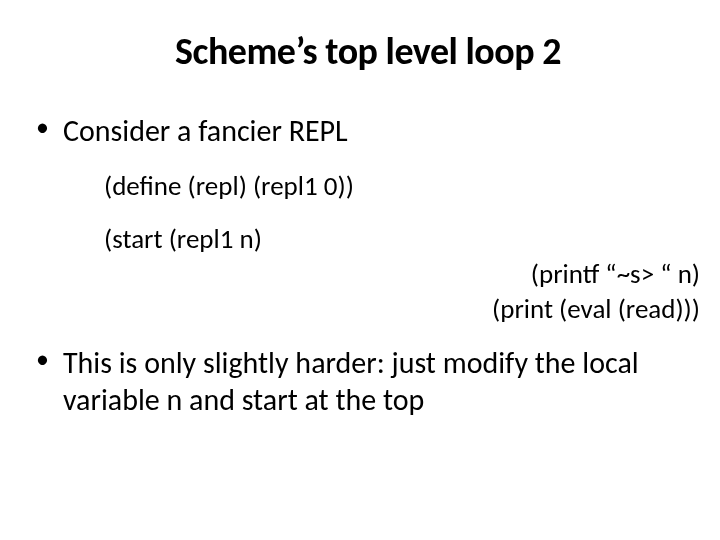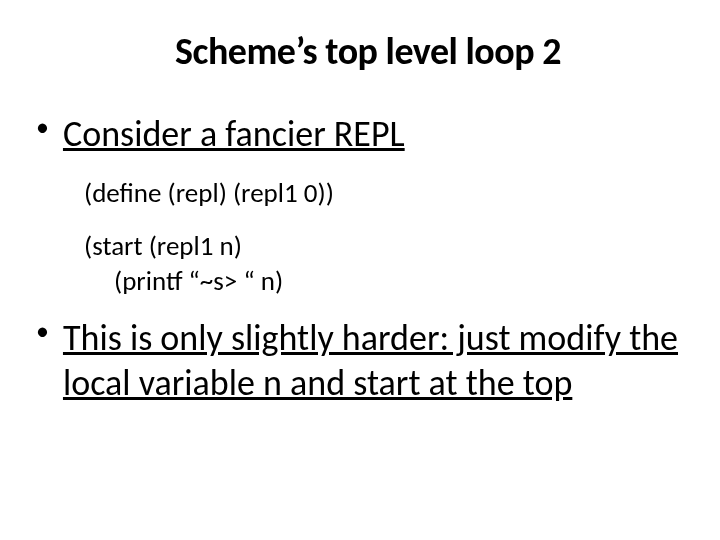--- a/index.html
+++ b/index.html
@@ -32,35 +32,35 @@
       align-items: flex-start;
       margin-bottom: 18px;
     }
     .bullet-dot {
       font-size: 26px;
       line-height: 1.2;
       margin-right: 14px;
       margin-left: 0;
     }
     .bullet-text {
-      font-size: 36px;
+      font-size: 30px;
       line-height: 1.25;
-      text-decoration: underline;
     }
     .code-block {
-      margin-left: 48px;
+      margin-left: 68px;
       margin-bottom: 18px;
     }
     .code-line {
       font-size: 27px;
       line-height: 1.3;
       white-space: pre;
     }
     .indent1 {
       padding-left: 30px;
+      text-align: right;
     }
     .last-bullet {
       margin-top: 18px;
     }
   </style>
 </head>
 <body>
 
 <div class="slide">
 
@@ -71,20 +71,21 @@
     <span class="bullet-text">Consider a fancier REPL</span>
   </div>
 
   <div class="code-block">
     <div class="code-line">(define (repl) (repl1 0))</div>
   </div>
 
   <div class="code-block">
     <div class="code-line">(start (repl1 n)</div>
     <div class="code-line indent1">(printf “~s&gt; “ n)</div>
+    <div class="code-line indent1">(print (eval (read)))</div>
   </div>
 
   <div class="bullet-row last-bullet">
     <span class="bullet-dot">•</span>
     <span class="bullet-text">This is only slightly harder: just modify the local variable n and start at the top</span>
   </div>
 
 </div>
 
 </body></html>

